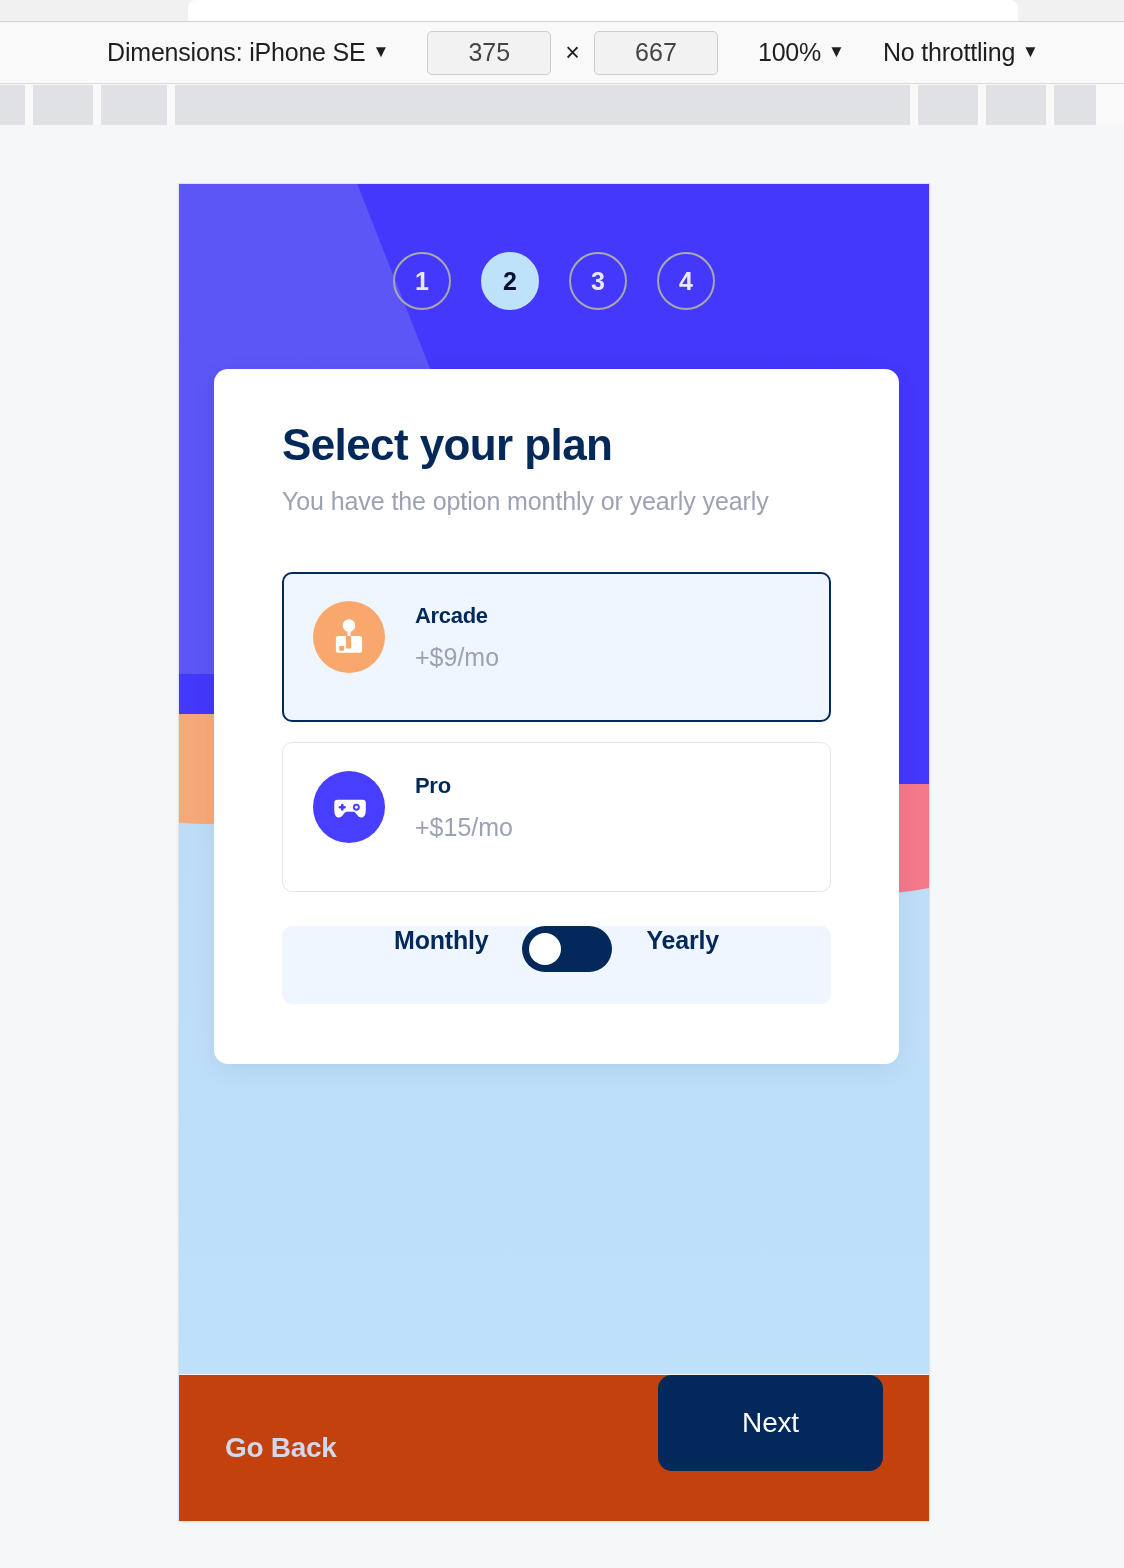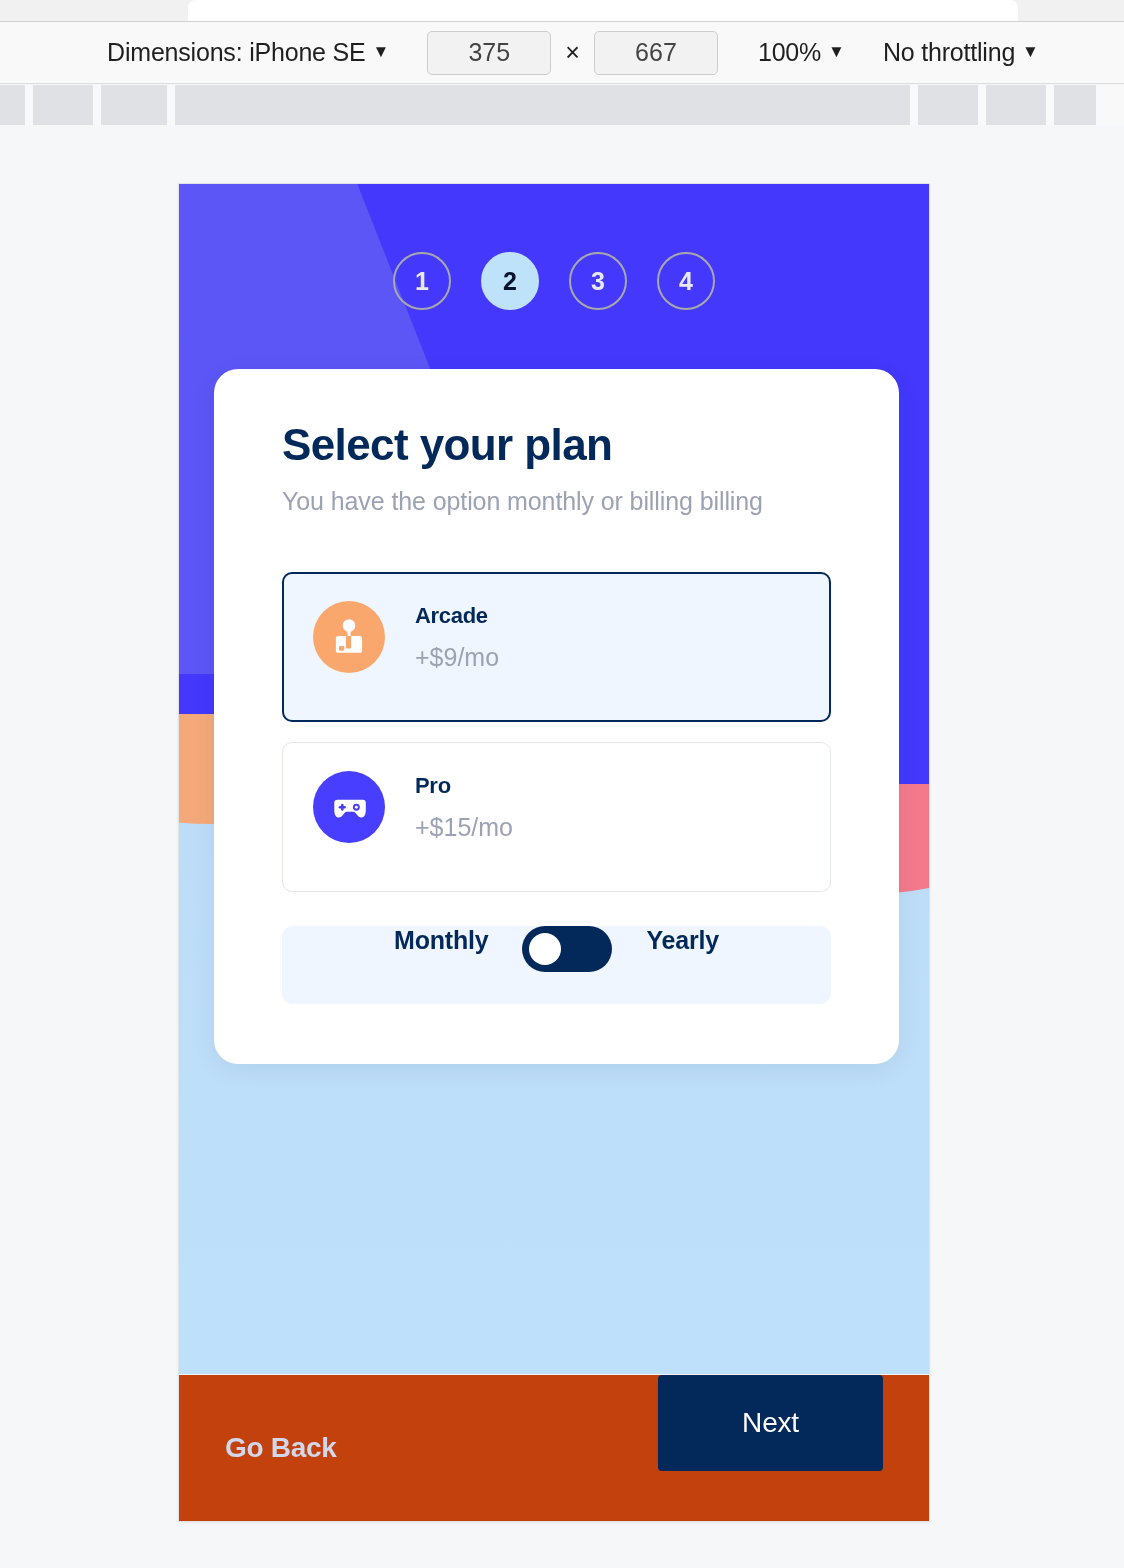--- a/index.html
+++ b/index.html
@@ -112,21 +112,21 @@
     border: 2px solid #a7a8ac; color: #e8e9f3; background: transparent;
     cursor: pointer;
   }
   .step-circle.active {
     background: #bfe2fb; border-color: #bfe2fb; color: #09132b;
   }
 
   
   #plan-card {
     position: absolute; top: 185px; left: 35px; width: 685px;
-    background: #ffffff; border-radius: 24px; z-index: 8;
+    background: #ffffff; border-radius: 14px; z-index: 8;
     padding: 52px 68px 60px 68px;
     box-shadow: 0 6px 24px rgba(20,40,90,0.07);
   }
   #card-title {
     font-size: 44px; font-weight: bold; color: #02295a;
     letter-spacing: -0.6px; line-height: 1.1;
   }
   #card-subtitle {
     font-size: 25px; color: #9da2b3; margin-top: 18px; letter-spacing: -0.1px;
   }
@@ -177,21 +177,21 @@
     background: #c2410c; display: flex; 
     justify-content: space-between; padding: 0 46px;
     border-top: 1px solid #f4f4f4;
   }
   #go-back-button {
     font-size: 28px; font-weight: bold; color: #d2d7ea;
     letter-spacing: -0.3px; background: none; border: none;
     font-family: "Liberation Sans", sans-serif; cursor: pointer; padding: 0;
   }
   #next-button {
-    width: 225px; height: 96px; border-radius: 4px; border: none;
+    width: 225px; height: 96px; border-radius: 14px; border: none;
     background: #02295a; color: #ffffff; font-size: 28px;
     font-family: "Liberation Sans", sans-serif; cursor: pointer;
     letter-spacing: -0.2px;
   }
 </style>
 </head>
 <body>
 
 <div id="devtools-tabstrip">
   <div id="devtools-tab-active"></div>
@@ -245,21 +245,21 @@
 
   <div id="step-indicator">
     <div class="step-circle">1</div>
     <div class="step-circle active">2</div>
     <div class="step-circle">3</div>
     <div class="step-circle">4</div>
   </div>
 
   <div id="plan-card">
     <div id="card-title">Select your plan</div>
-    <div id="card-subtitle">You have the option monthly or billing billing</div>
+    <div id="card-subtitle">You have the option monthly or yearly yearly</div>
 
     <div id="plan-list">
 
       <div class="plan-option selected">
         <div class="plan-icon" style="background:#f9a76c;">
           <svg width="42" height="42" viewBox="0 0 40 40" aria-hidden="true">
             <circle cx="20" cy="9" r="6" fill="#ffffff"></circle>
             <rect x="18.5" y="12" width="3" height="9" fill="#ffffff"></rect>
             <path d="M10 19 h20 a2.5 2.5 0 0 1 2.5 2.5 v11 a2.5 2.5 0 0 1 -2.5 2.5 h-20 a2.5 2.5 0 0 1 -2.5 -2.5 v-11 a2.5 2.5 0 0 1 2.5 -2.5 z" fill="#ffffff"></path>
             <rect x="17" y="19" width="5" height="12" rx="1" fill="#f9a76c"></rect>

